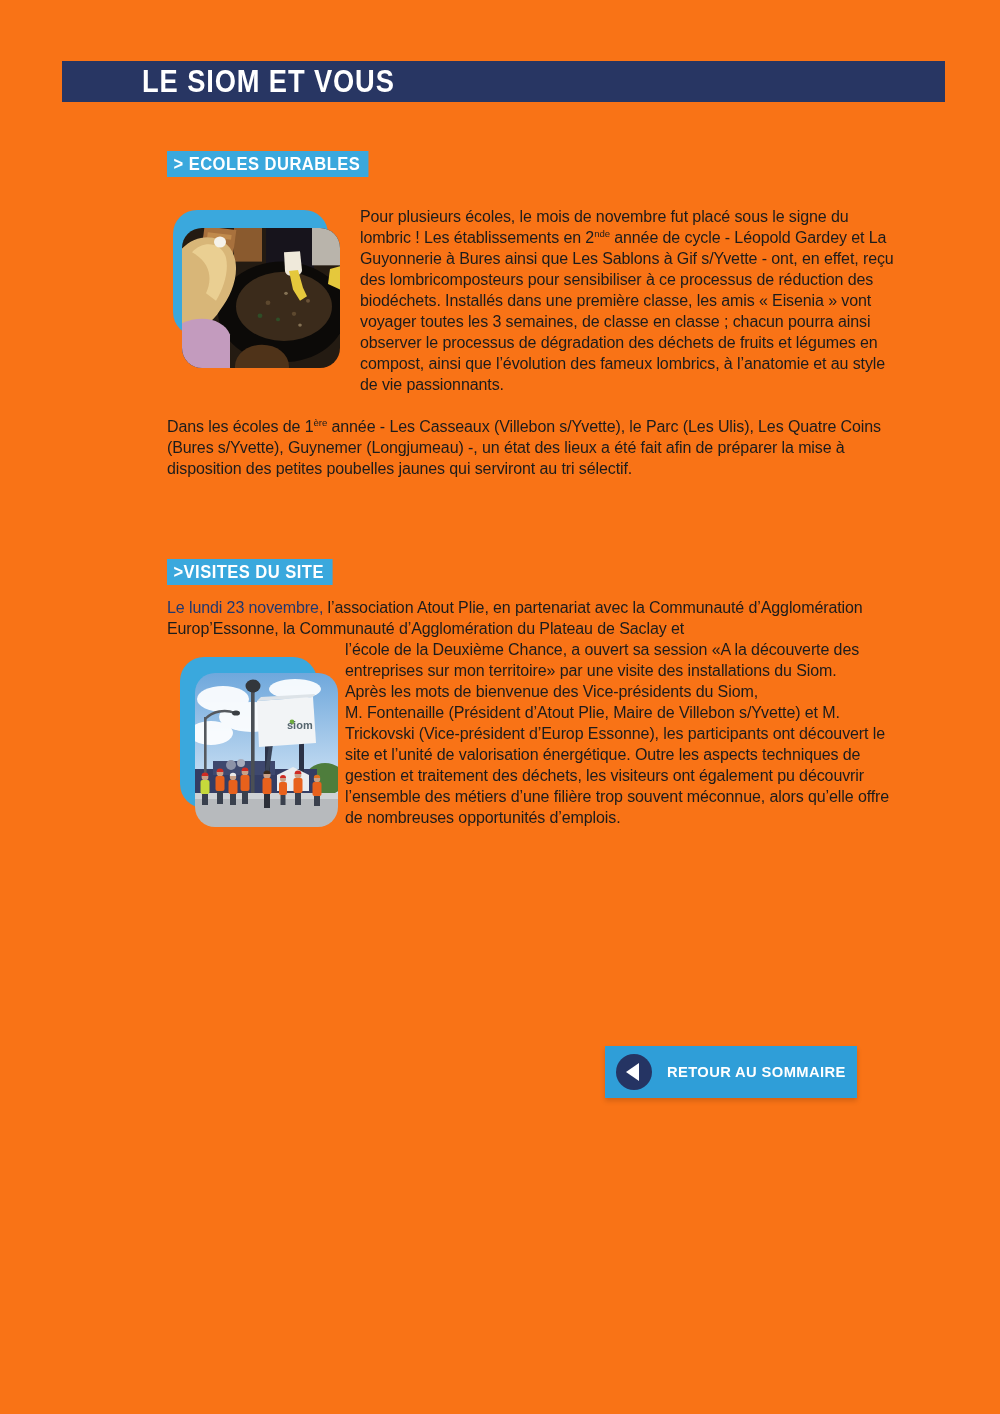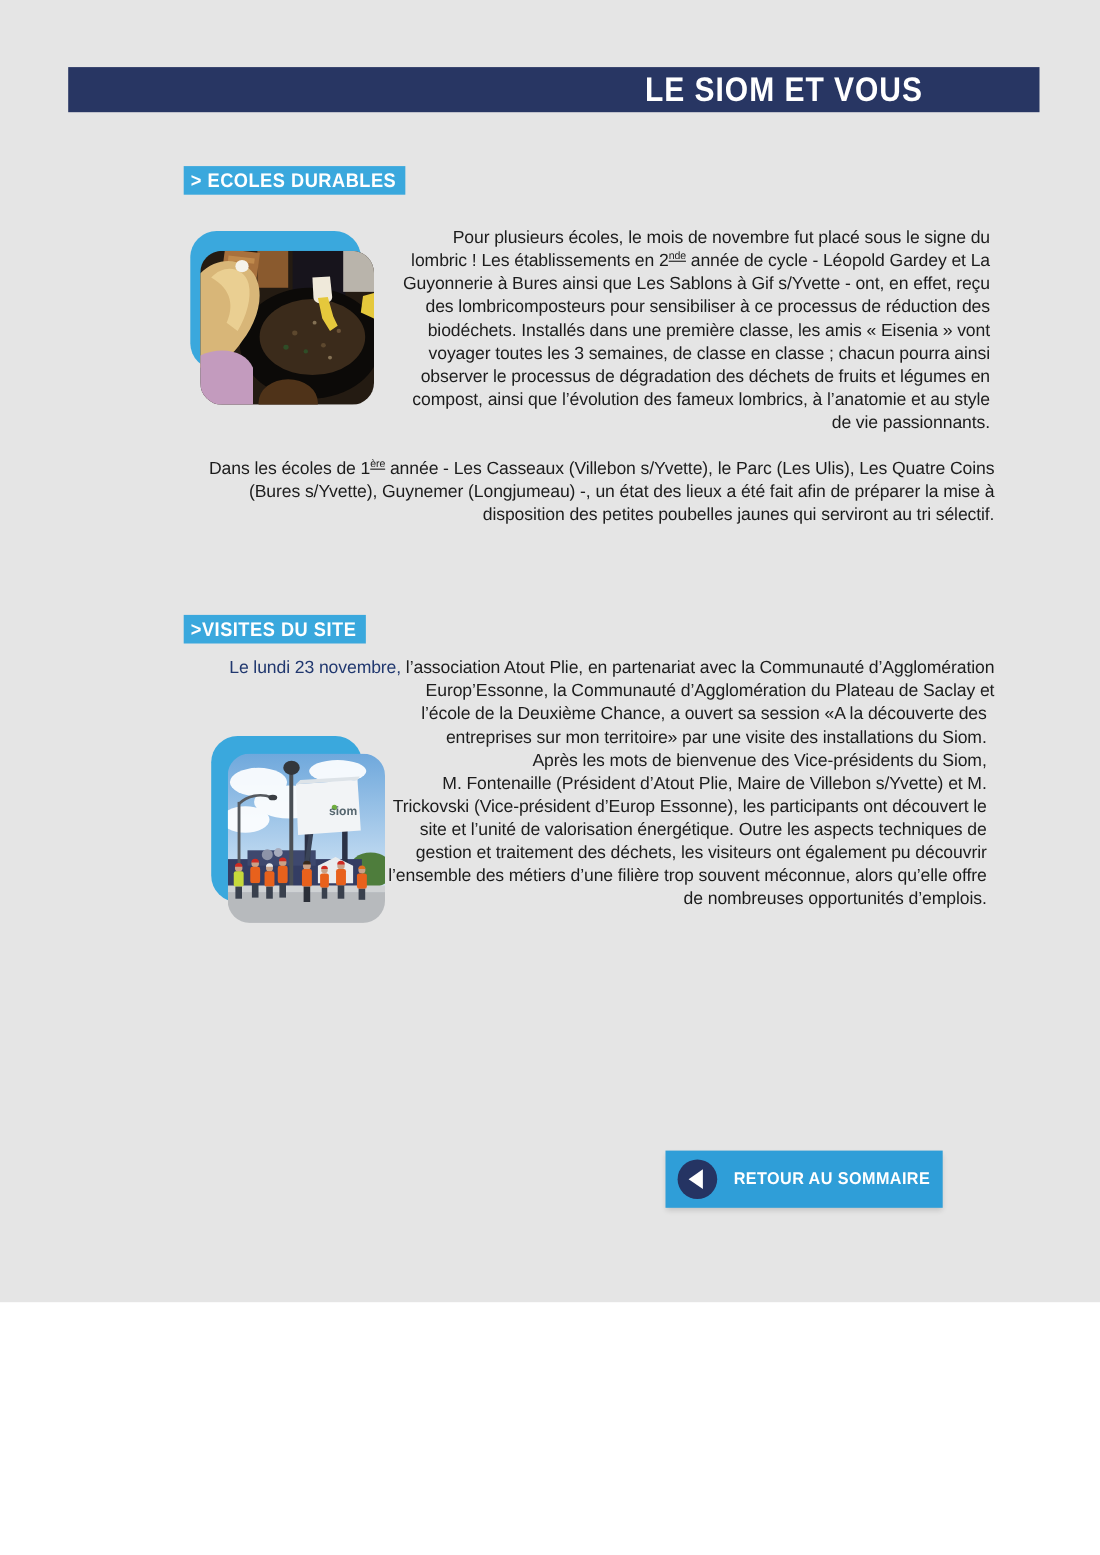--- a/index.html
+++ b/index.html
@@ -1,18 +1,18 @@
 <!DOCTYPE html>
 <html lang="fr"><head>
 <meta charset="utf-8">
 <style>
   html,body { margin:0; padding:0; background:#fff; }
   .page {
-    position:relative; width:1000px; height:1184px; background:#e5e5e5;
-    font-family:"Liberation Sans", sans-serif; overflow:hidden;text-align:right;
+    position:relative; width:1000px; height:1414px; background:#f97316;
+    font-family:"Liberation Sans", sans-serif; overflow:hidden;
   }
 
   
   .banner { position:absolute; left:62px; top:61px; width:883px; height:41px; background:#283663; }
   .banner h1 {
     margin:0; padding-left:91px; color:#ffffff; font-size:31px; font-weight:bold;
     line-height:41px; letter-spacing:1px; white-space:nowrap;
     transform:scaleX(.88); transform-origin:left center;
   }
 
@@ -28,21 +28,21 @@
 
   
   .body-text {
     position:absolute; font-size:16px; line-height:21px; color:#1c1c1c;
     letter-spacing:-.1px; white-space:pre-line; margin:0;
   }
   #p-ecoles-1      { left:360px; top:206px; width:540px; }
   #p-ecoles-2      { left:167px; top:404px; width:737px;margin-top:12px; }
   #p-visites-intro { left:167px; top:597px; width:737px; }
   #p-visites-body  { left:345px; top:639px; width:552px; }
-  sup { font-size:60%; line-height:0; vertical-align:super;text-decoration:underline; }
+  sup { font-size:60%; line-height:0; vertical-align:super; }
   .accent { color:#21386f; font-weight:normal; }
 
   
   .photo-card { position:absolute; }
   .photo-card .backdrop { position:absolute; background:#3aa8dd; border-radius:24px; }
   .photo-card .photo { position:absolute; border-radius:20px; overflow:hidden; }
   .photo-card .photo svg { display:block; width:100%; height:100%; }
 
   #card-compost { left:173px; top:210px; width:170px; height:160px; }
   #card-compost .backdrop { left:0; top:0; width:155px; height:126px; }
@@ -128,21 +128,21 @@
   </figure>
 
   <p class="body-text" id="p-ecoles-1"><span>Pour plusieurs écoles, le mois de novembre fut placé sous le signe du lombric ! Les établissements en 2</span><sup>nde</sup><span> année de cycle - Léopold Gardey et La Guyonnerie à Bures ainsi que Les Sablons à Gif s/Yvette - ont, en effet, reçu des lombricomposteurs pour sensibiliser à ce processus de réduction des biodéchets. Installés dans une première classe, les amis « Eisenia » vont voyager toutes les 3 semaines, de classe en classe ; chacun pourra ainsi observer le processus de dégradation des déchets de fruits et légumes en compost, ainsi que l’évolution des fameux lombrics, à l’anatomie et au style de vie passionnants.</span></p>
 
   <p class="body-text" id="p-ecoles-2"><span>Dans les écoles de 1</span><sup>ère</sup><span> année - Les Casseaux (Villebon s/Yvette), le Parc (Les Ulis), Les Quatre Coins (Bures s/Yvette), Guynemer (Longjumeau) -, un état des lieux a été fait afin de préparer la mise à disposition des petites poubelles jaunes qui serviront au tri sélectif.</span></p>
 
   <div class="sec-heading" id="h-visites">&gt;VISITES DU SITE</div>
 
   <p class="body-text" id="p-visites-intro"><span class="accent">Le lundi 23 novembre,</span><span> l’association Atout Plie, en partenariat avec la Communauté d’Agglomération Europ’Essonne, la Communauté d’Agglomération du Plateau de Saclay et</span></p>
 
-  <figure class="photo-card" id="card-site" style="margin:12px;">
+  <figure class="photo-card" id="card-site" style="margin:0;">
     <div class="backdrop"></div>
     <div class="photo">
       <svg viewBox="0 0 143 154" preserveAspectRatio="none">
         <defs>
           <linearGradient id="sky" x1="0" y1="0" x2="0" y2="1">
             <stop offset="0" stop-color="#6fa8dc"></stop>
             <stop offset="1" stop-color="#d9e9f7"></stop>
           </linearGradient>
         </defs>
         <rect width="143" height="130" fill="url(#sky)"></rect>

